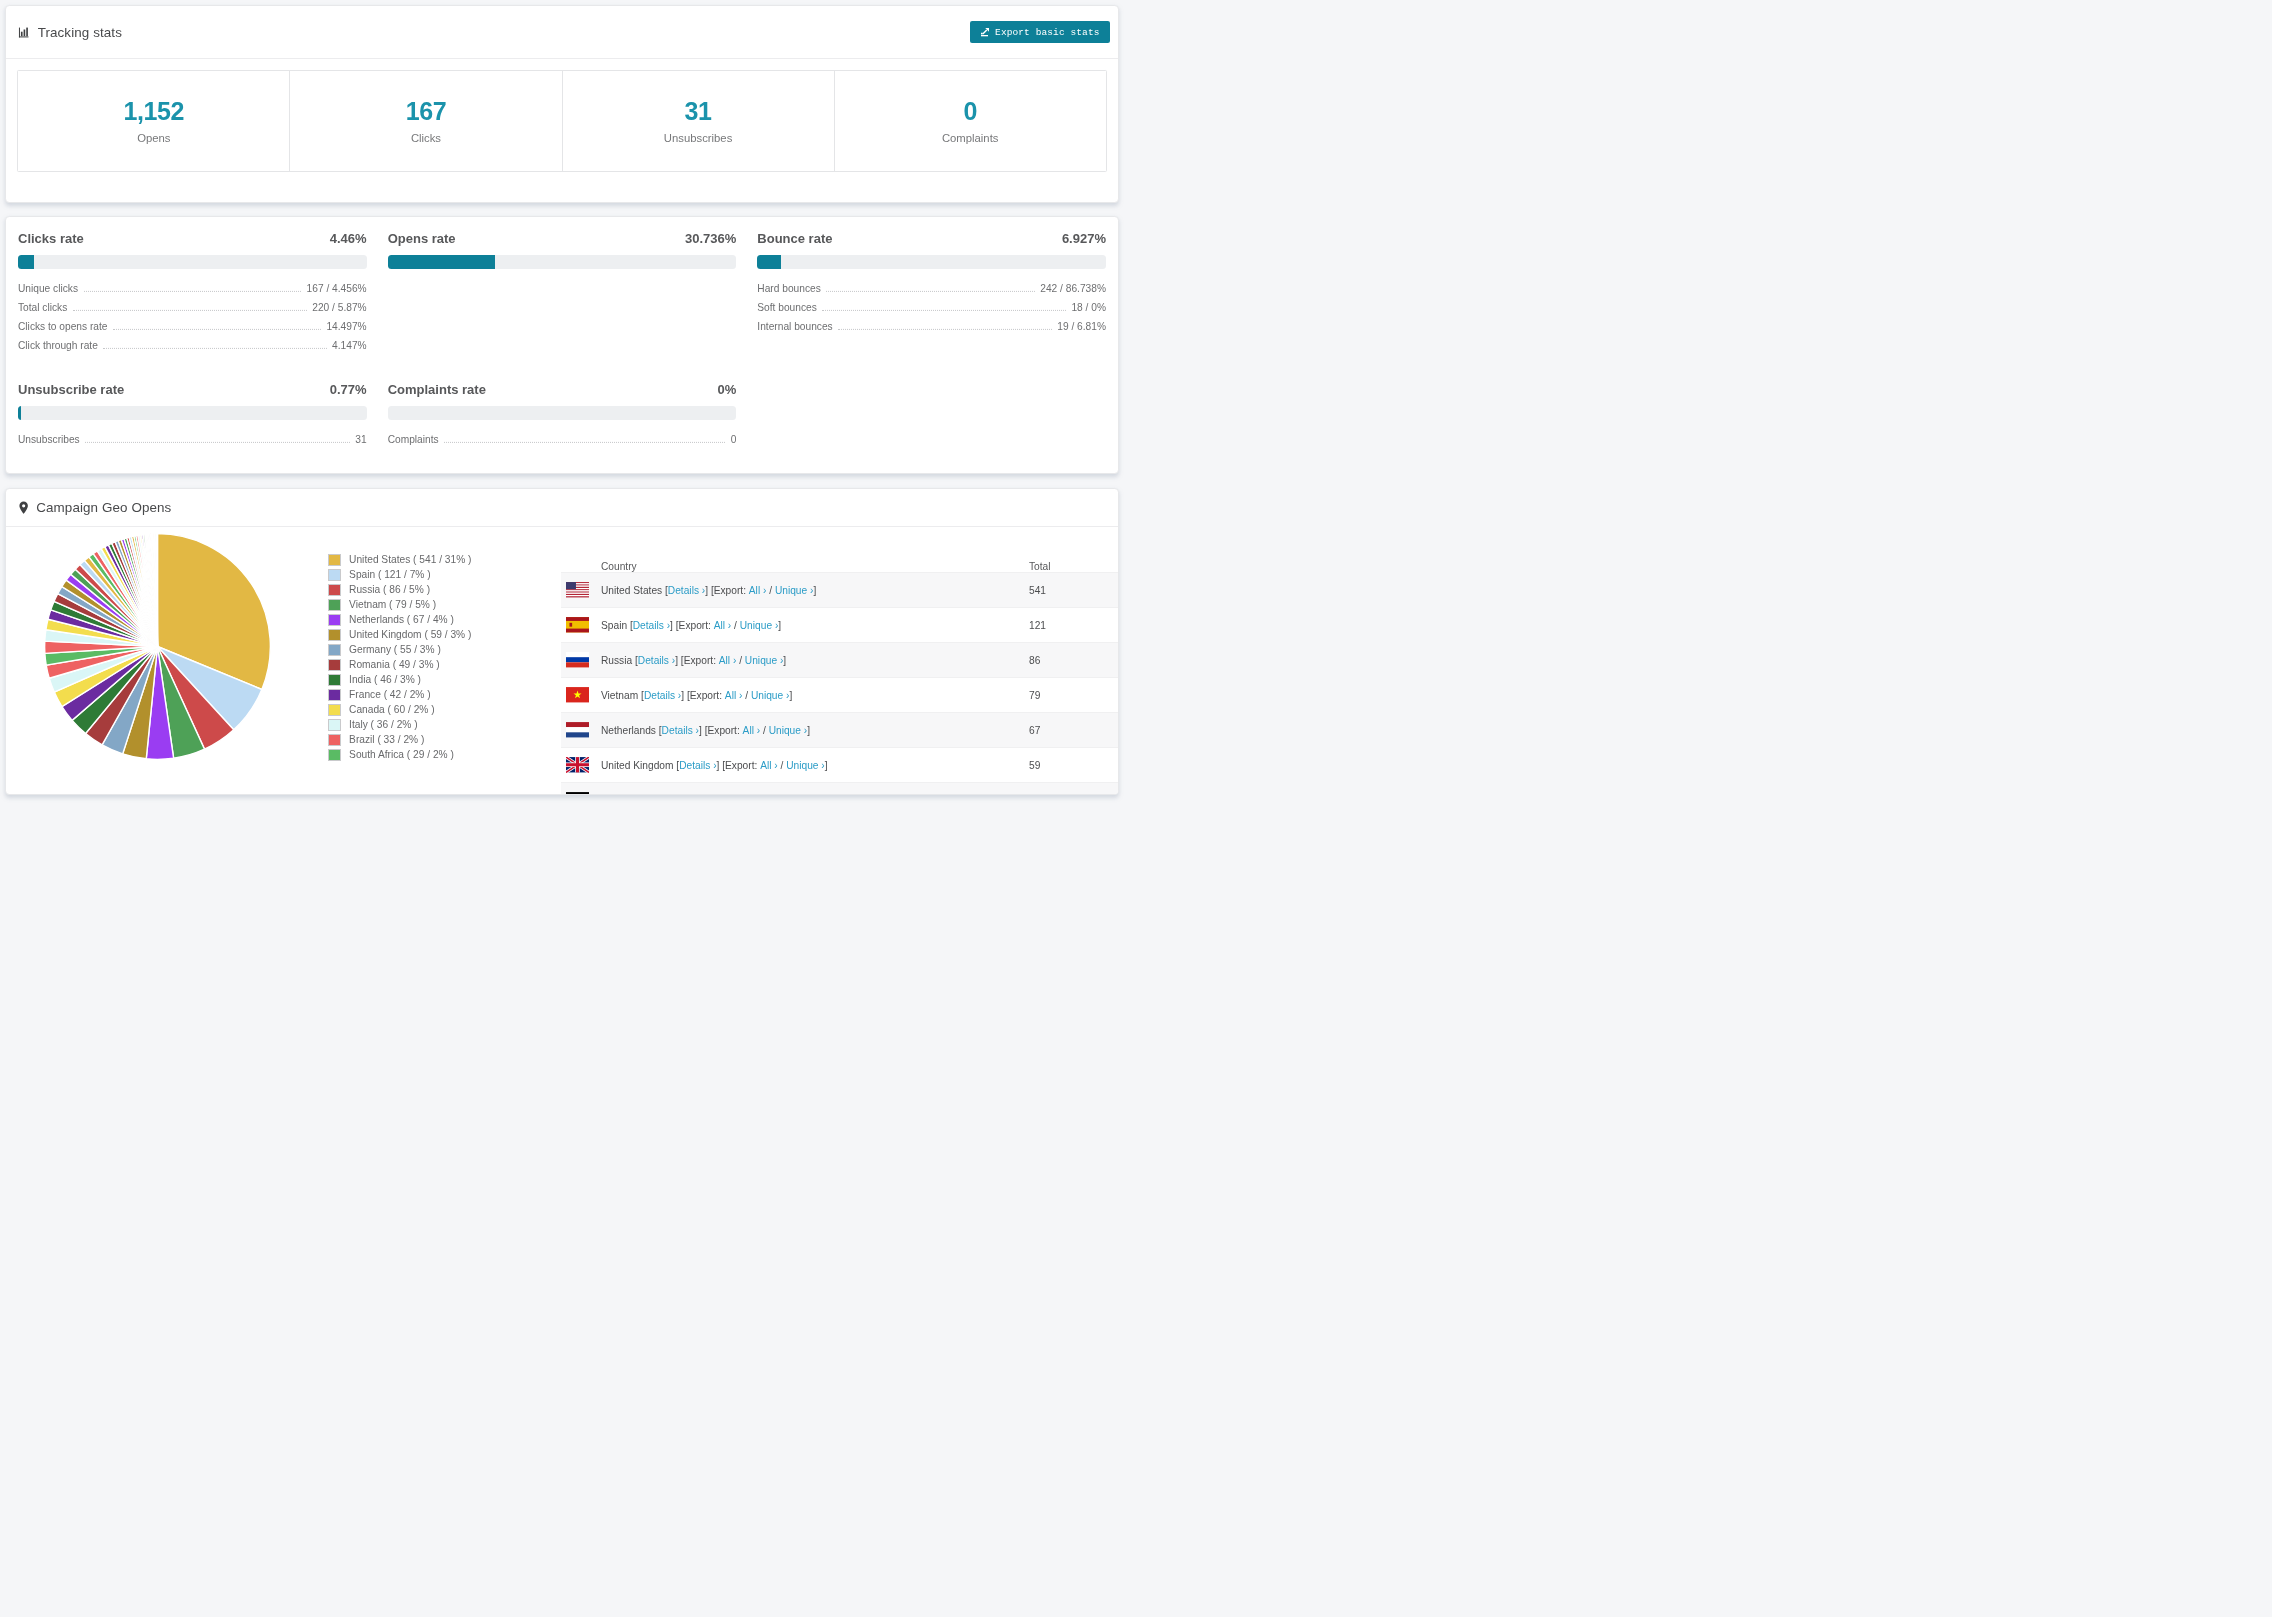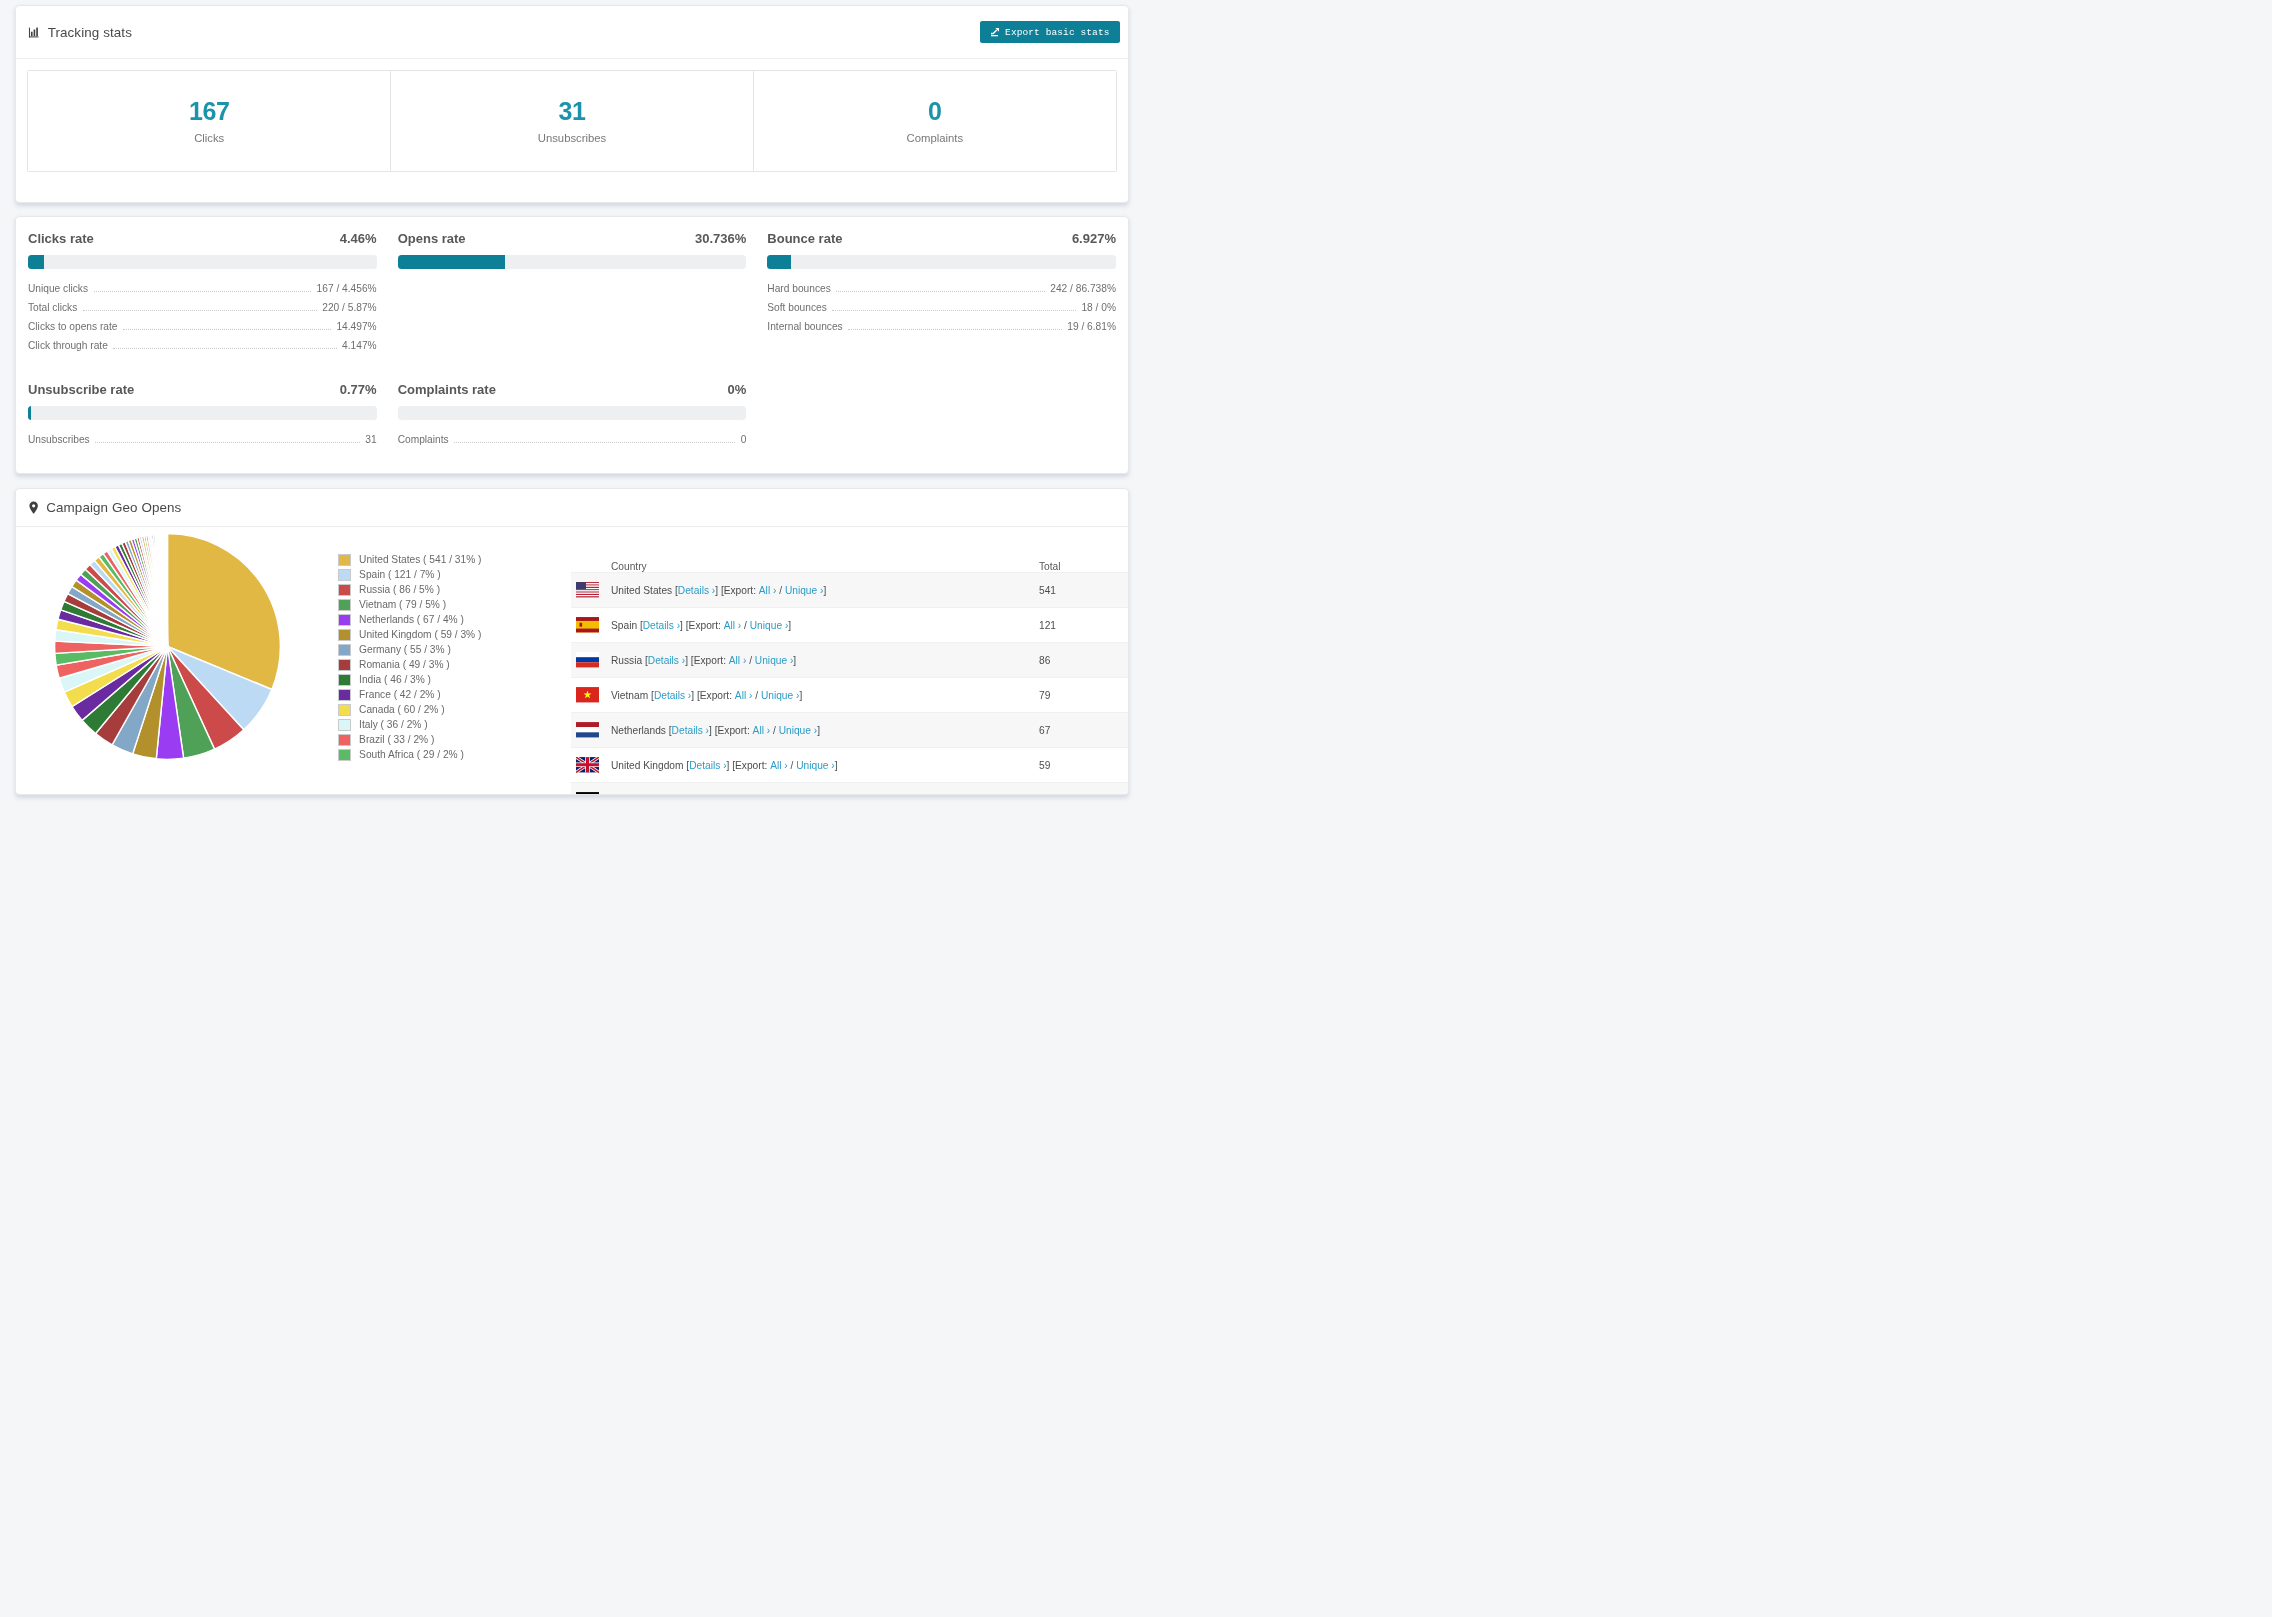--- a/index.html
+++ b/index.html
@@ -3,21 +3,21 @@
 <meta charset="utf-8">
 <style>
   html,body{margin:0;padding:0;}
   body{
     width:1136px;height:809px;position:relative;overflow:hidden;
     background:#f5f6f8;
     font-family:"Liberation Sans", sans-serif;
     -webkit-font-smoothing:antialiased;
   }
   .card{
-    position:absolute;left:15px;width:1114px;box-sizing:border-box;
+    position:absolute;left:5px;width:1114px;box-sizing:border-box;
     background:#ffffff;border:0.7px solid #e7e8ea;border-radius:4.2px;
     box-shadow:0 2.1px 4.2px rgba(150,160,178,.35);
   }
   #card-tracking{top:5px;height:198px;}
   #card-rates{top:216px;height:258px;padding:11.3px 12px;}
   #card-geo{top:488px;height:307px;overflow:hidden;}
 
   .card-header{
     display:flex;align-items:center;height:52px;padding:0 8.5px 0 12px;
     border-bottom:0.7px solid #ececee;
@@ -100,20 +100,24 @@
           <rect x="2" y="16" width="14" height="2.6" fill="#fff"></rect>
           <rect x="2" y="11.5" width="3.4" height="3.4" fill="#fff"></rect>
           <line x1="5.5" y1="14" x2="13.5" y2="6" stroke="#fff" stroke-width="3"></line>
           <polygon points="10.5,2 18,2 18,9.5" fill="#fff"></polygon>
         </svg>
       </span>
       <span>Export basic stats</span>
     </button>
   </div>
   <div class="stats-row" id="stats-row">
+      <div class="stat-cell">
+        <div class="stat-value">1,152</div>
+                 <div class="stat-label">Opens</div>
+      </div>
       <div class="stat-cell">
         <div class="stat-value">167</div>
                  <div class="stat-label">Clicks</div>
       </div>
       <div class="stat-cell">
         <div class="stat-value">31</div>
                  <div class="stat-label">Unsubscribes</div>
       </div>
       <div class="stat-cell">
         <div class="stat-value">0</div>

